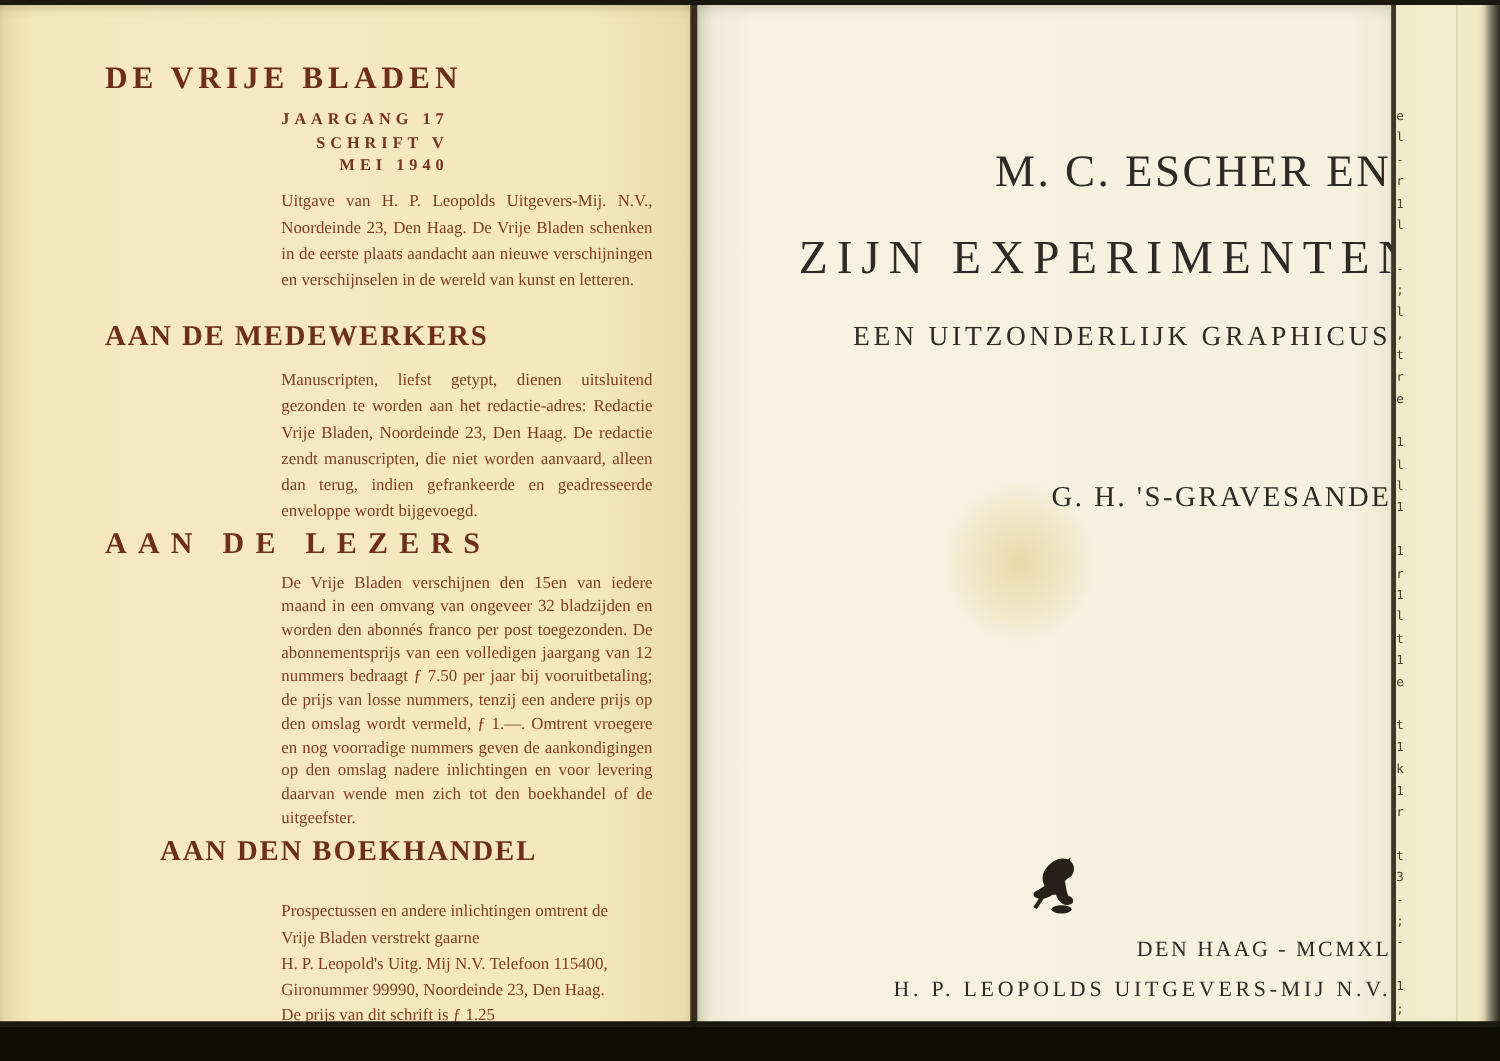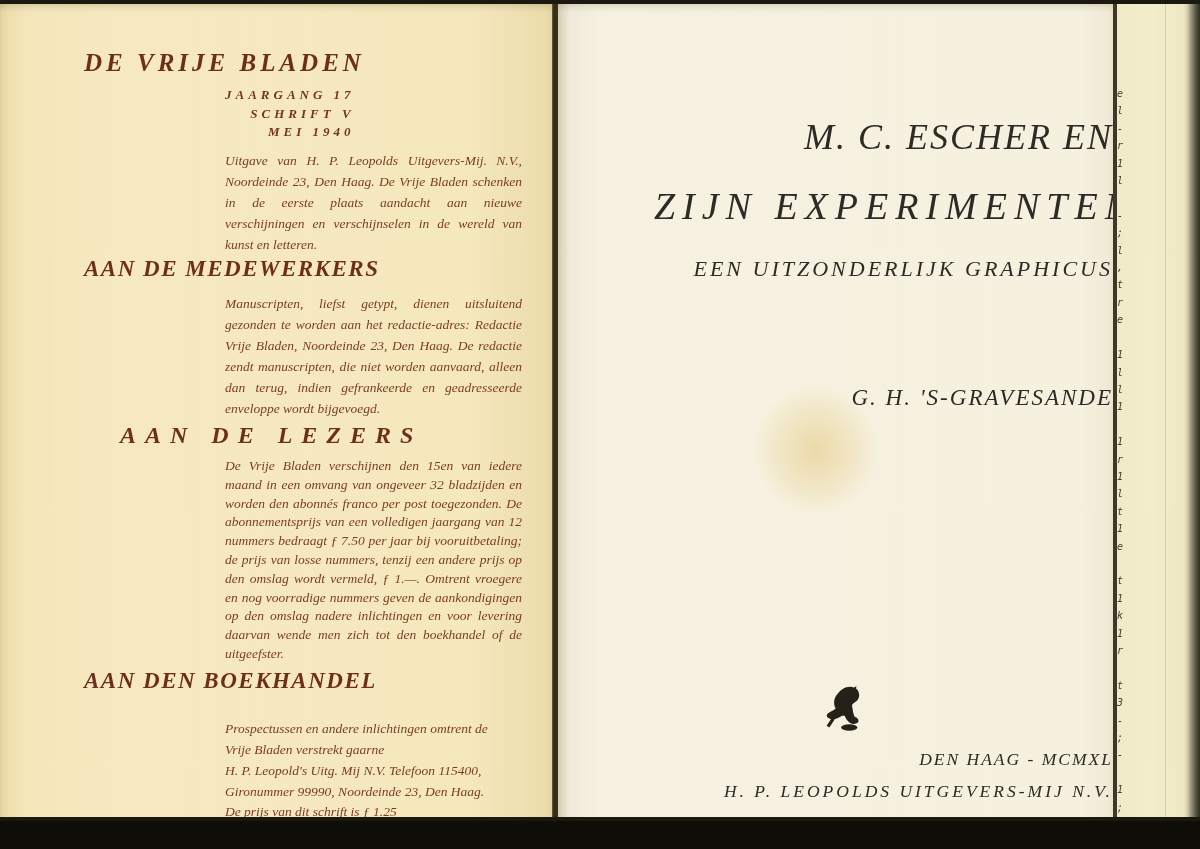--- a/index.html
+++ b/index.html
@@ -1,21 +1,20 @@
 <!DOCTYPE html>
 <html><head>
 <meta charset="utf-8">
 <style>
   * { margin:0; padding:0; box-sizing:border-box; }
   html,body { background:#0e0d08; }
   .scan {
     position:relative; width:1200px; height:821px; overflow:hidden;
     background:#0ea5e9;
     font-family:"Liberation Serif", serif;
-    font-style:italic;
   }
   
   .page-left {
     position:absolute; left:0; top:4px; width:553px; height:841px;
     background:linear-gradient(90deg,#e9d9a8 0px,#f4e7ba 26px,#f6e9c0 120px,#f5e8bd 470px,#eadbaa 553px);
     box-shadow:inset 0 -10px 14px -8px rgba(92,72,30,.45), inset 0 8px 10px -8px rgba(92,72,30,.35);
   }
   .masthead {
     position:absolute; left:84px; top:45px;
     font-size:25px; font-weight:bold; letter-spacing:4px;
@@ -33,22 +32,22 @@
   }
   .p1 { top:146px; }
   .p2 { top:289px; }
   .p3 { top:453px; line-height:18.8px; }
   .p4 { top:700px; white-space:pre-line; text-align:left;margin-top:14px; }
   .sec-h {
     position:absolute; left:84px;
     font-weight:bold; color:#6d2f1a; white-space:nowrap;
   }
   .h-med  { top:252px; font-size:23px; letter-spacing:1.5px; }
-  .h-lez  { top:418px; font-size:24px; letter-spacing:9px;margin-left:36px; }
-  .h-boek { top:664px; font-size:23px; letter-spacing:1.5px; }
+  .h-lez  { top:418px; font-size:24px; letter-spacing:9px; }
+  .h-boek { top:664px; font-size:23px; letter-spacing:1.5px;margin-left:44px; }
   .price-note {
     position:absolute; left:225px; top:800px;
     font-size:13.5px; color:#7c3c24;
   }
   
   .gutter {
     position:absolute; left:552px; top:0; width:6px; height:849px;
     background:linear-gradient(90deg,#6b5c33 0px,#2f2a18 2px,#3a3322 6px);
   }
   

